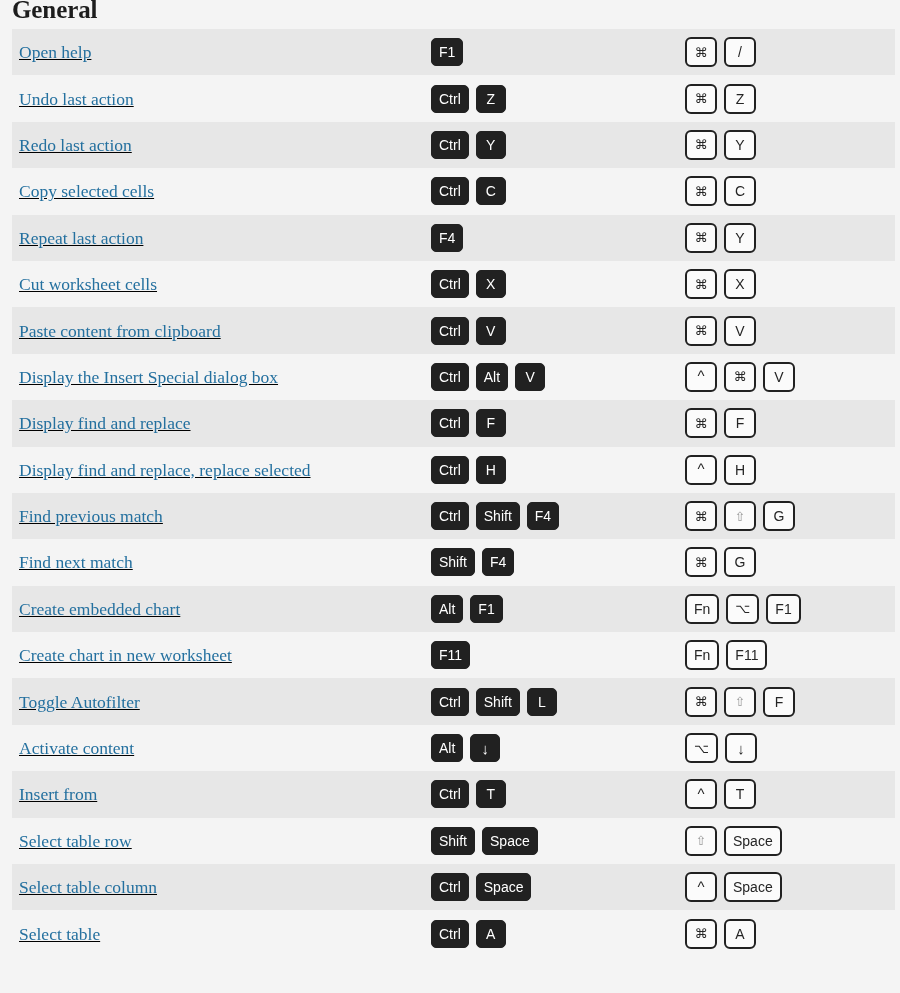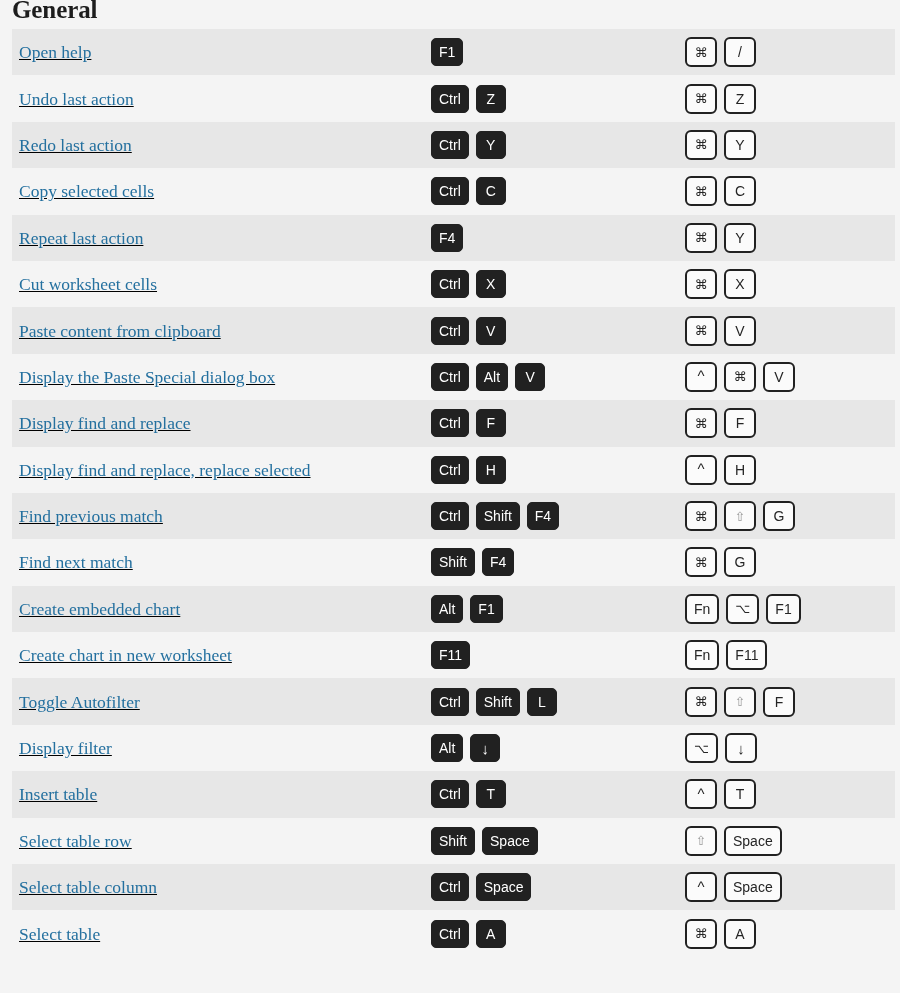--- a/index.html
+++ b/index.html
@@ -254,21 +254,21 @@
             <div class="keys mac">
               <span class="key mac-key glyph">⌘</span>
               <span class="key mac-key">V</span>
             </div>
           </td>
           <td class="pad-right"></td>
         </tr>
         <tr class="even">
           <td class="pad-left"></td>
           <td class="col-desc">
-            <a class="desc">Display the Paste Special dialog box</a>
+            <a class="desc">Display the Insert Special dialog box</a>
           </td>
           <td class="col-win">
             <div class="keys win">
               <span class="key win-key">Ctrl</span>
               <span class="key win-key">Alt</span>
               <span class="key win-key">V</span>
             </div>
           </td>
           <td class="col-mac">
             <div class="keys mac">
@@ -412,40 +412,40 @@
               <span class="key mac-key glyph">⌘</span>
               <span class="key mac-key glyph glyph-light">⇧</span>
               <span class="key mac-key">F</span>
             </div>
           </td>
           <td class="pad-right"></td>
         </tr>
         <tr class="even">
           <td class="pad-left"></td>
           <td class="col-desc">
-            <a class="desc">Display filter</a>
+            <a class="desc">Activate content</a>
           </td>
           <td class="col-win">
             <div class="keys win">
               <span class="key win-key">Alt</span>
               <span class="key win-key arrow">↓</span>
             </div>
           </td>
           <td class="col-mac">
             <div class="keys mac">
               <span class="key mac-key glyph">⌥</span>
               <span class="key mac-key arrow">↓</span>
             </div>
           </td>
           <td class="pad-right"></td>
         </tr>
         <tr class="odd">
           <td class="pad-left"></td>
           <td class="col-desc">
-            <a class="desc">Insert table</a>
+            <a class="desc">Insert from</a>
           </td>
           <td class="col-win">
             <div class="keys win">
               <span class="key win-key">Ctrl</span>
               <span class="key win-key">T</span>
             </div>
           </td>
           <td class="col-mac">
             <div class="keys mac">
               <span class="key mac-key caret">^</span>

